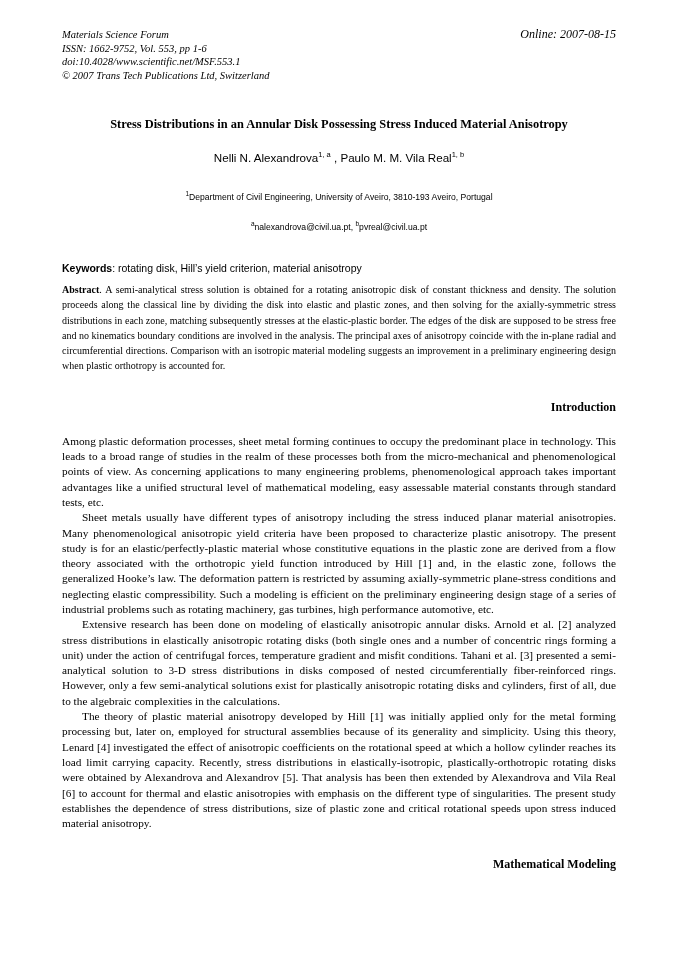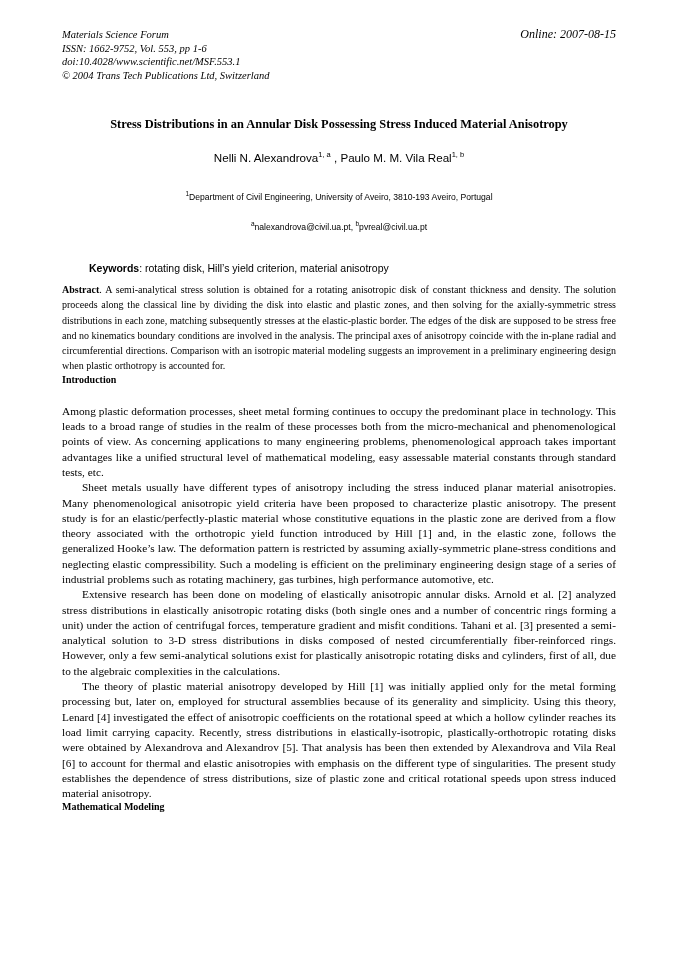--- a/index.html
+++ b/index.html
@@ -66,55 +66,56 @@
     text-align: center;
     font-size: 8.6px;
     margin-top: 18px;
     font-family: "Liberation Sans", sans-serif;
   }
   .emails sup { font-size: 6.5px; }
   .keywords {
     margin-top: 30px;
     font-size: 10.5px;
     font-family: "Liberation Sans", sans-serif;
-    margin-left: 27px;
   }
   .keywords b { font-weight: bold; }
   .abstract {
     margin-top: 8px;
     font-size: 10px;
     line-height: 15.3px;
     text-align: justify;
   }
   .abstract b { font-weight: bold; }
   .section-heading {
     font-weight: bold;
-    font-size: 10px;
+    font-size: 12px;
+    margin-top: 26px;
     margin-bottom: 0;
+    text-align: right;
   }
   p.body {
     font-size: 11.3px;
     line-height: 15.3px;
     text-align: justify;
     margin: 0;
   }
   p.body.first { margin-top: 19px; }
   p.body.indent { text-indent: 20px; }
 </style>
 </head>
 <body>
 
 <div class="page">
 
   <div class="header-row">
     <div class="header-left">
       <div>Materials Science Forum</div>
       <div>ISSN: 1662-9752, Vol. 553, pp 1-6</div>
       <div>doi:10.4028/www.scientific.net/MSF.553.1</div>
-      <div>© 2004 Trans Tech Publications Ltd, Switzerland</div>
+      <div>© 2007 Trans Tech Publications Ltd, Switzerland</div>
     </div>
     <div class="header-right">Online: 2007-08-15</div>
   </div>
 
   <div class="title">Stress Distributions in an Annular Disk Possessing Stress Induced Material Anisotropy</div>
 
   <div class="authors">
     <span>Nelli N. Alexandrova</span><sup>1, a</sup><span> , </span><span>Paulo M. M. Vila Real</span><sup>1, b</sup>
   </div>
 

